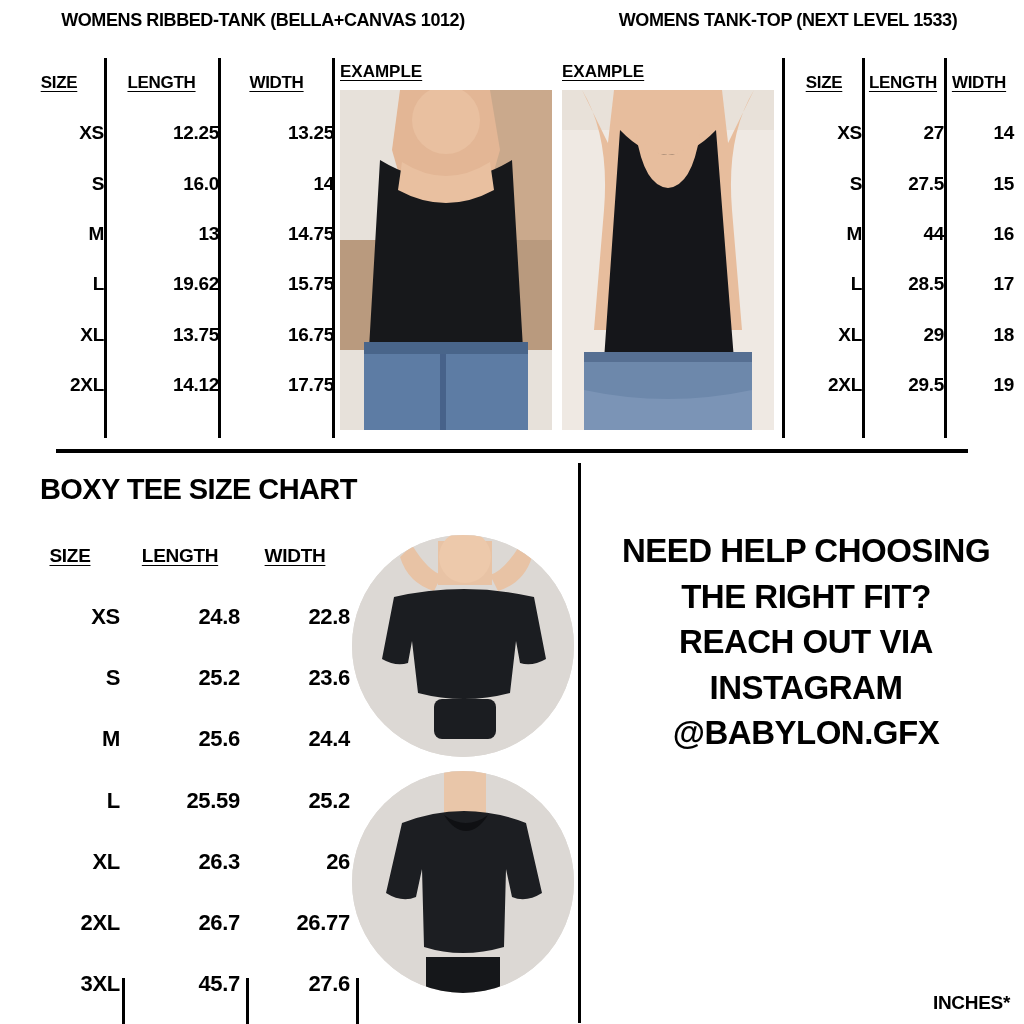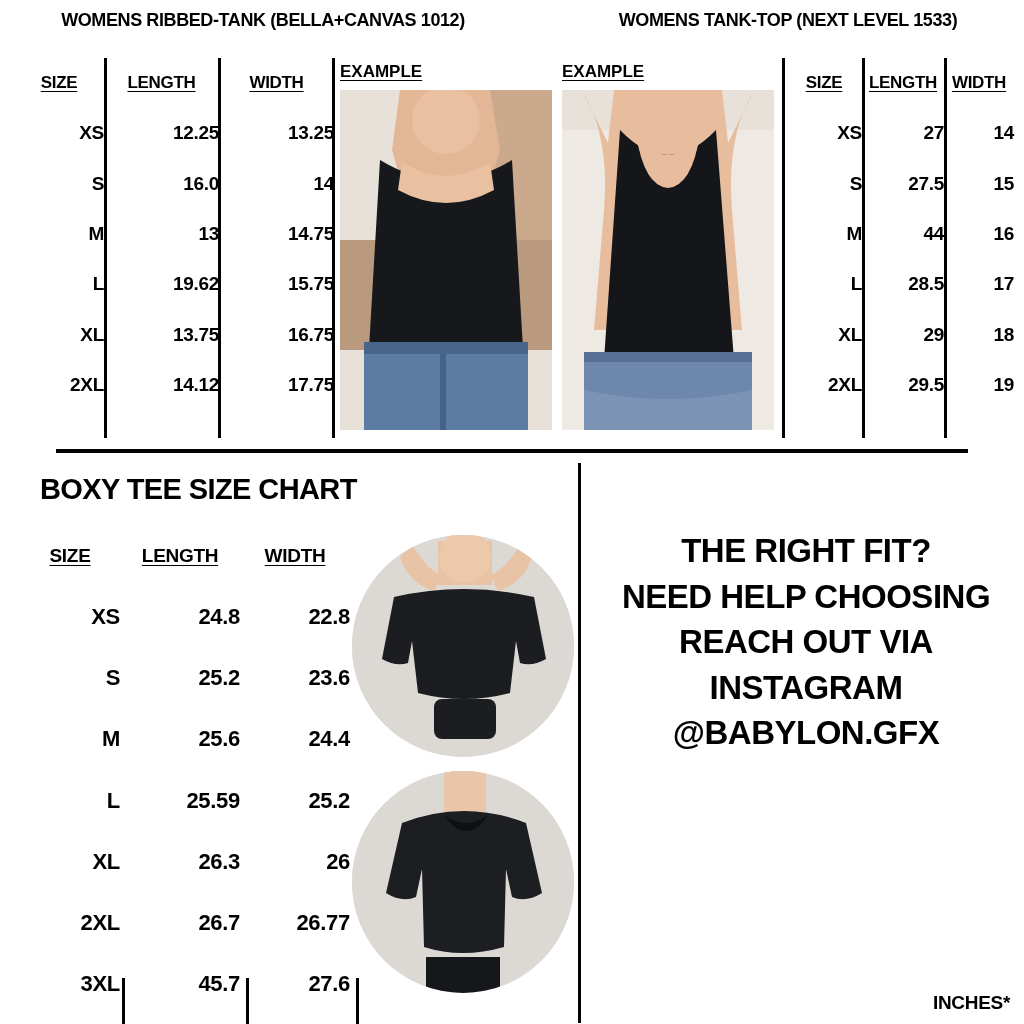--- a/index.html
+++ b/index.html
@@ -330,22 +330,22 @@
         <rect x="92" y="0" width="42" height="48" fill="#e9c6a9"></rect>
         <path d="M50 52 q62 -24 124 0 l16 70 q-16 10 -30 4 l-6 -28 l-2 78 q-42 12 -80 0 l-2 -78 l-6 28 q-14 6 -30 -4 Z" fill="#1c1e22"></path>
         <path d="M92 44 q22 16 44 0 q-10 16 -22 16 q-12 0 -22 -16 Z" fill="#0f1013"></path>
         <rect x="74" y="186" width="74" height="36" fill="#15171a"></rect>
       </svg>
     </div>
 
     <div class="vdivide"></div>
 
     <div class="help-text">
+      <div>NEED HELP CHOOSING</div>
       <div>THE RIGHT FIT?</div>
-      <div>NEED HELP CHOOSING</div>
       <div>REACH OUT VIA</div>
       <div>INSTAGRAM</div>
       <div>@BABYLON.GFX</div>
     </div>
 
     <div class="inches">INCHES*</div>
   </div>
 </div>
 
 </body></html>

